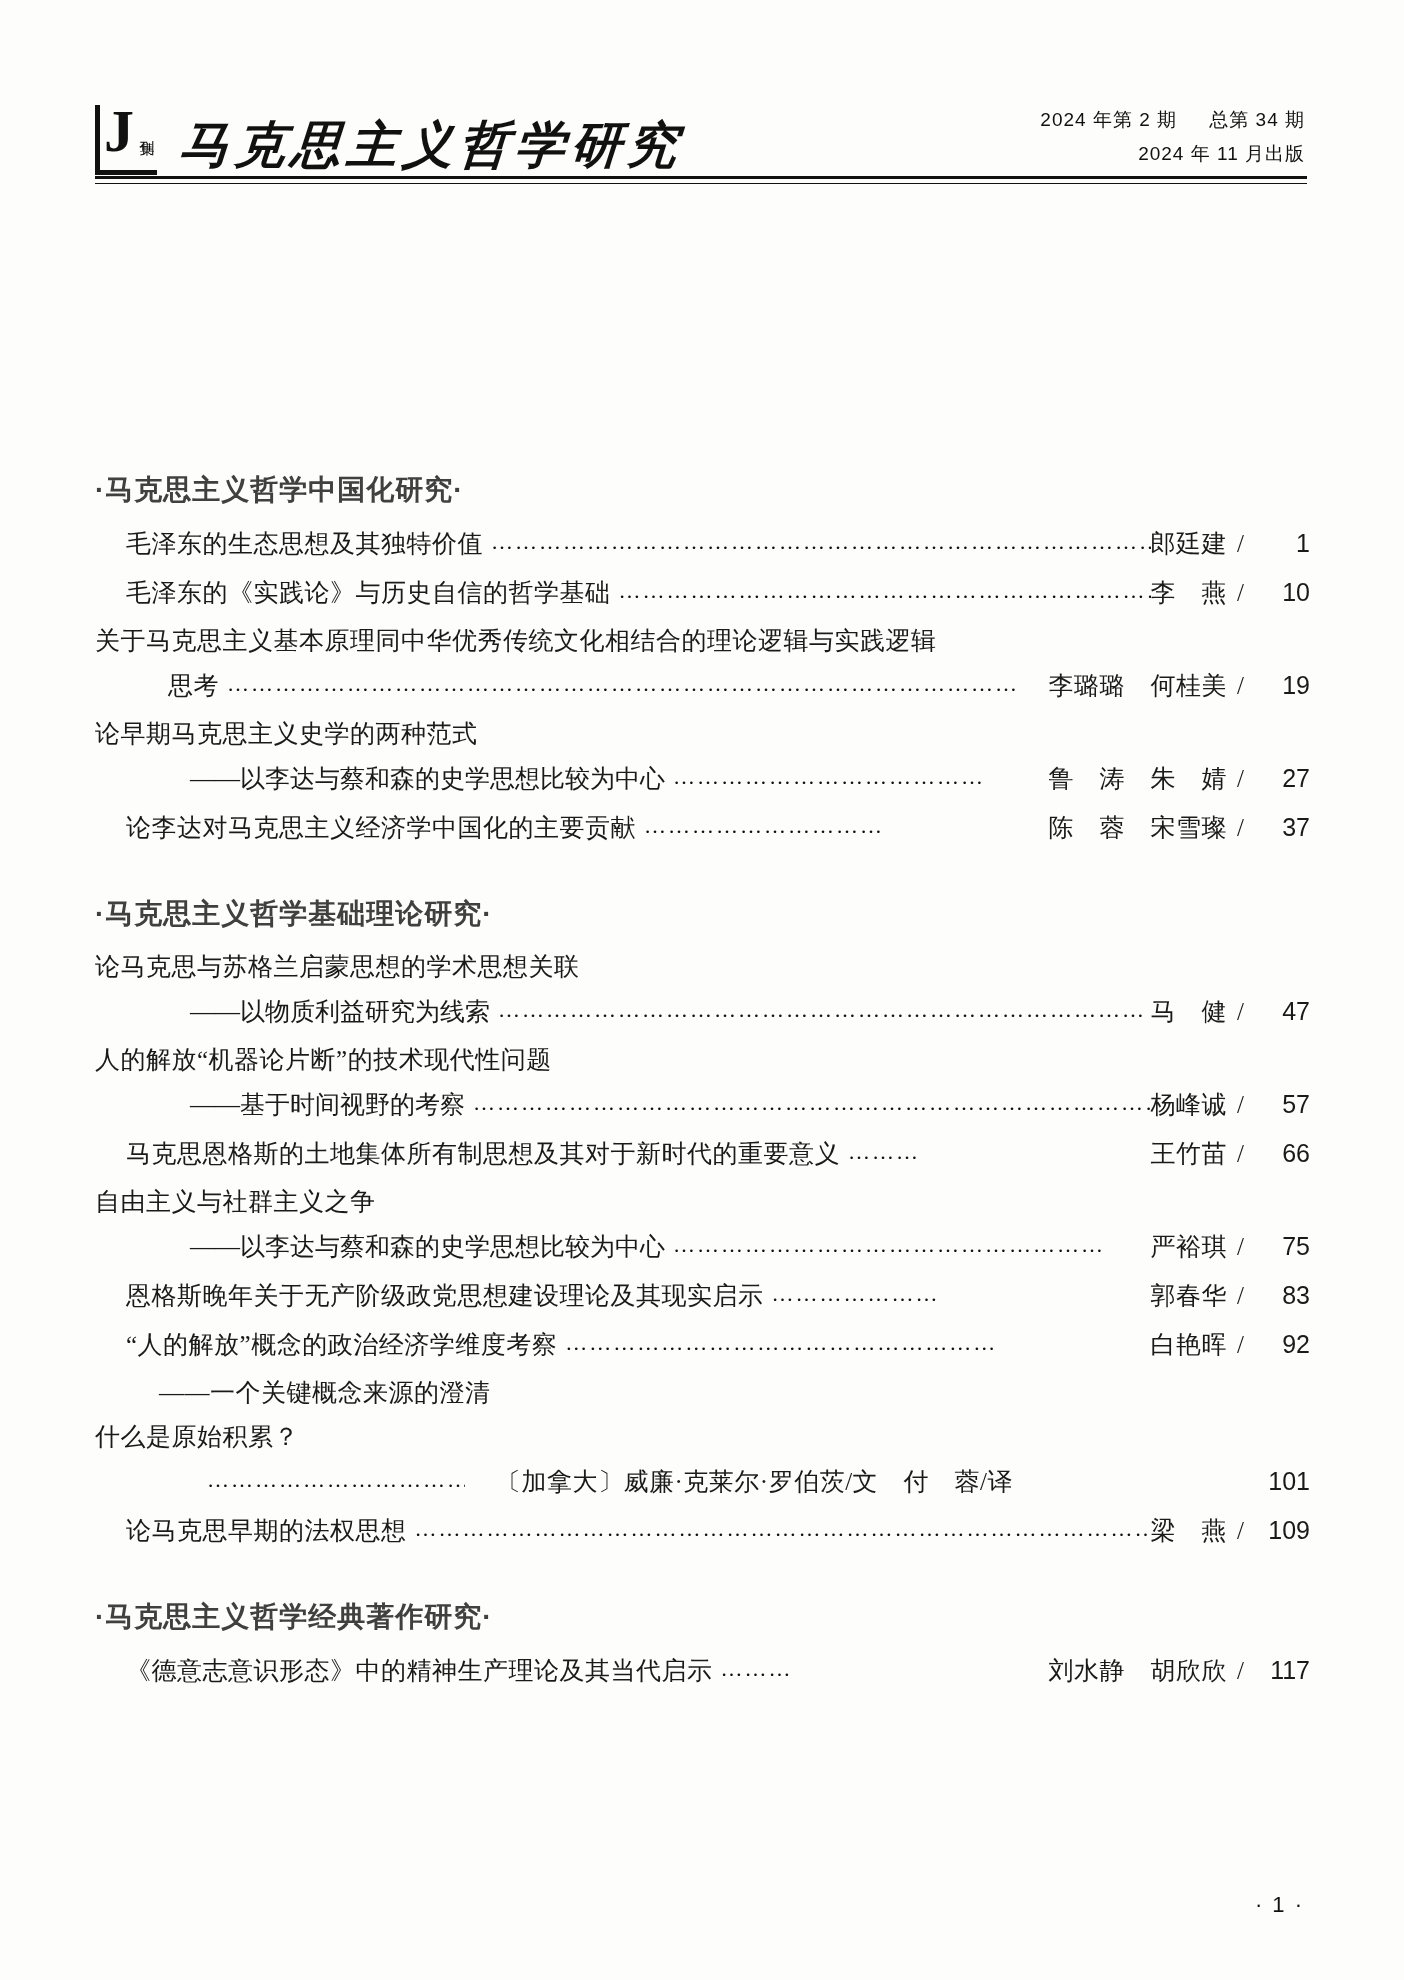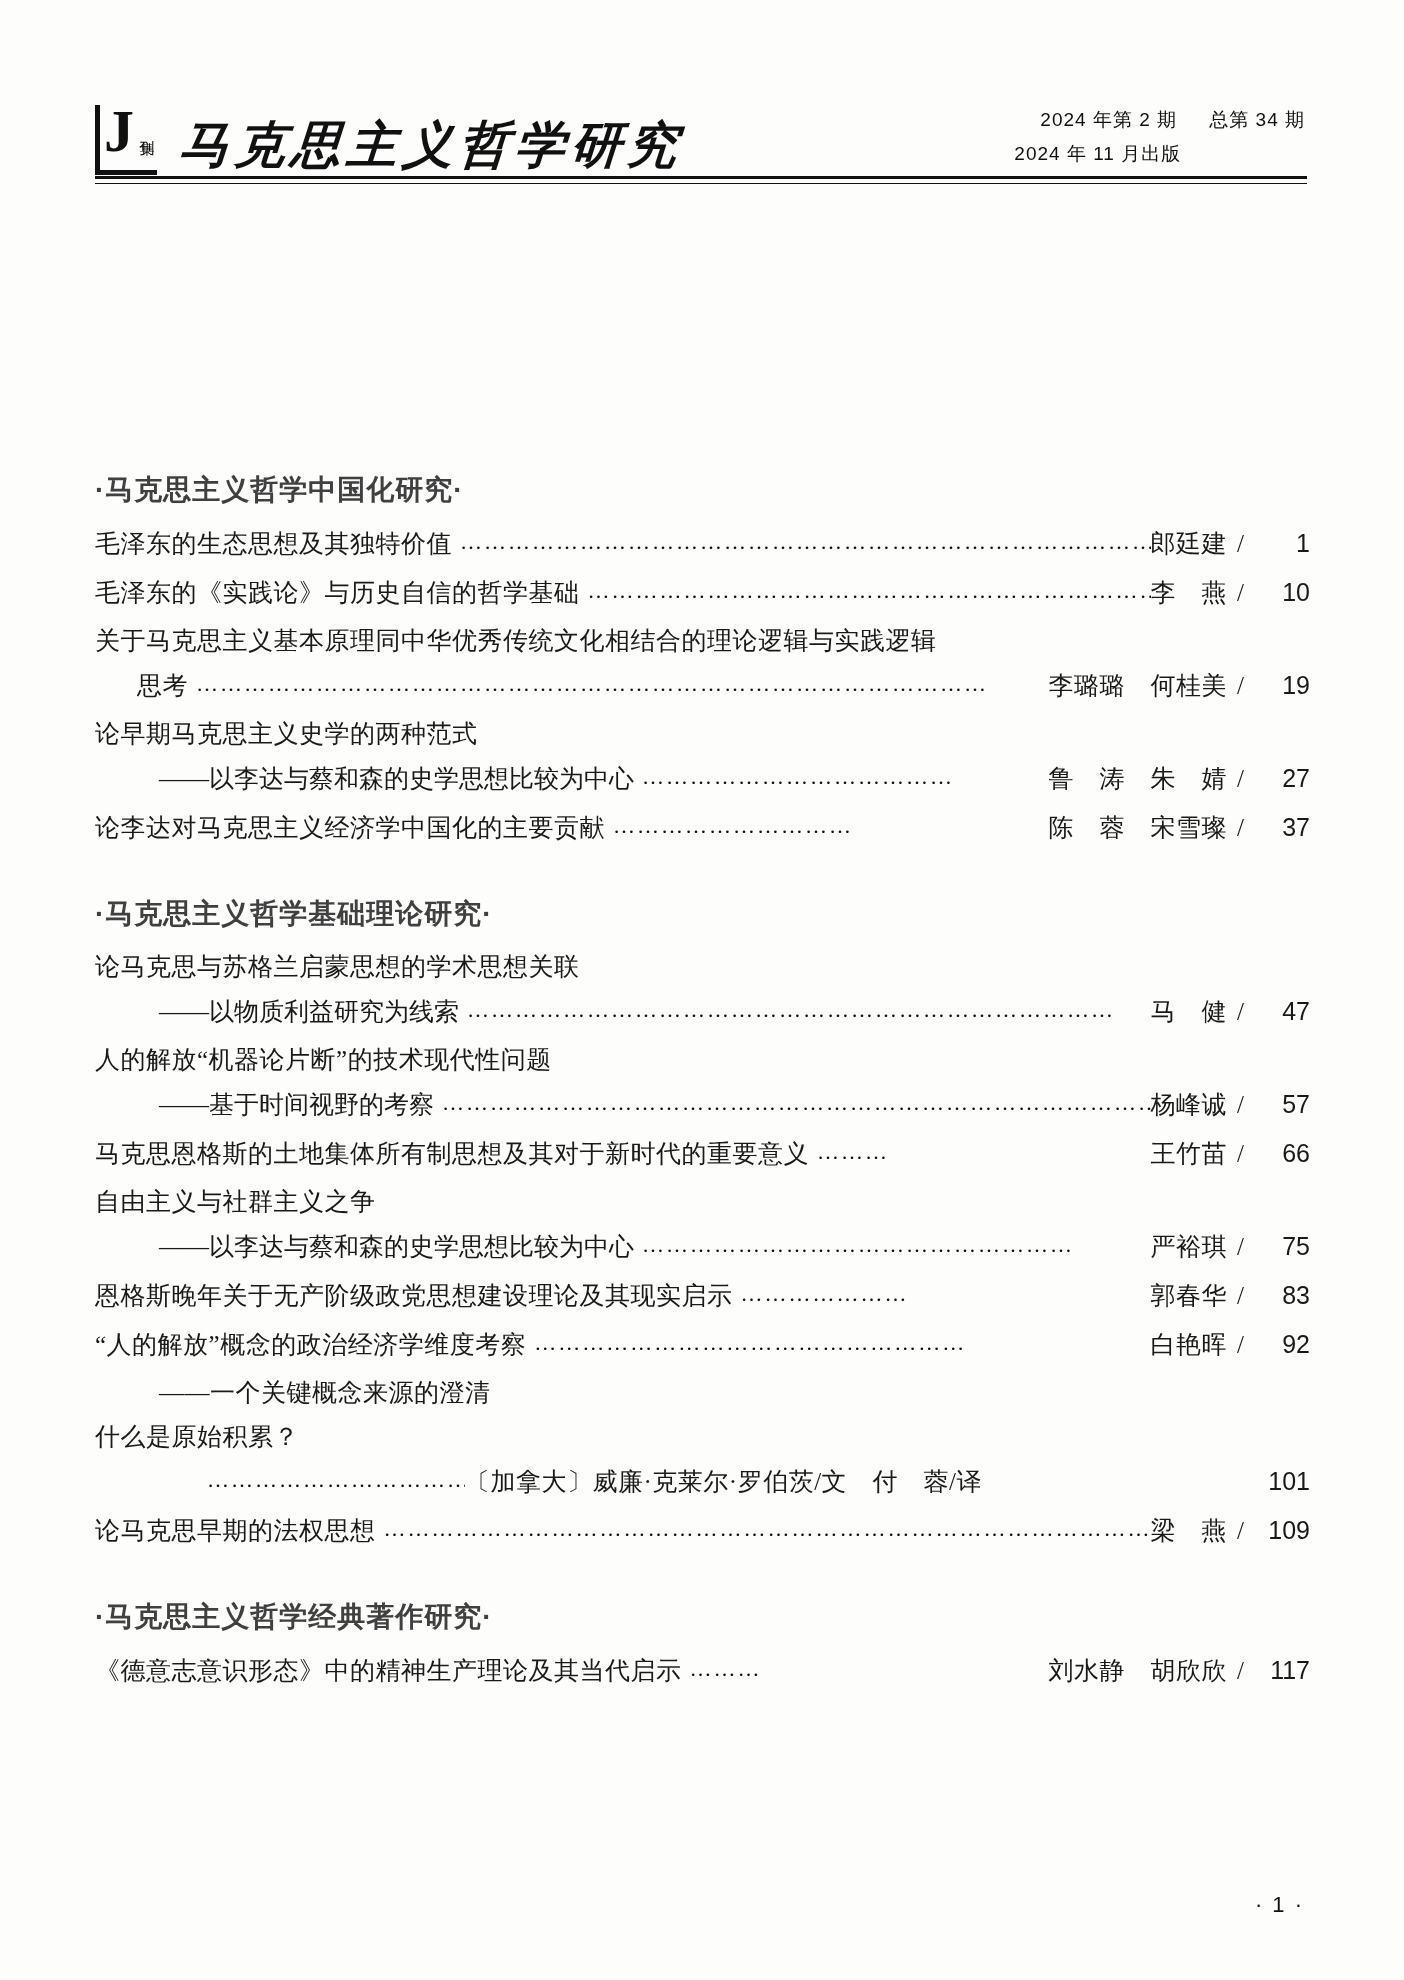--- a/index.html
+++ b/index.html
@@ -71,20 +71,21 @@
     font-size: 50px;
     line-height: 56px;
     font-weight: 700;
     font-style: italic;
     letter-spacing: 6px;
     color: #111;
     padding-bottom: 2px;
     transform: skewX(-4deg);
   }
   .masthead-right {
+    text-align: right;
     font-family: "Liberation Sans", sans-serif;
     font-size: 19px;
     line-height: 34px;
     color: #111;
     padding-bottom: 4px;
     letter-spacing: 1px;
   }
   .masthead-right .issue-line span { margin-left: 26px; }
   .rule-thick {
     position: absolute;
@@ -125,20 +126,21 @@
     display: flex;
     align-items: baseline;
     font-size: 25px;
     line-height: 34px;
     margin-bottom: 13px;
     white-space: nowrap;
   }
   .entry .title {
     flex: 0 0 auto;
     letter-spacing: 0.5px;
+    margin-left: 31px;
   }
   .entry .leader {
     flex: 1 1 auto;
     overflow: hidden;
     letter-spacing: 2px;
     color: #111;
     font-size: 22px;
     padding: 0 8px;
     transform: translateY(-3px);
   }

